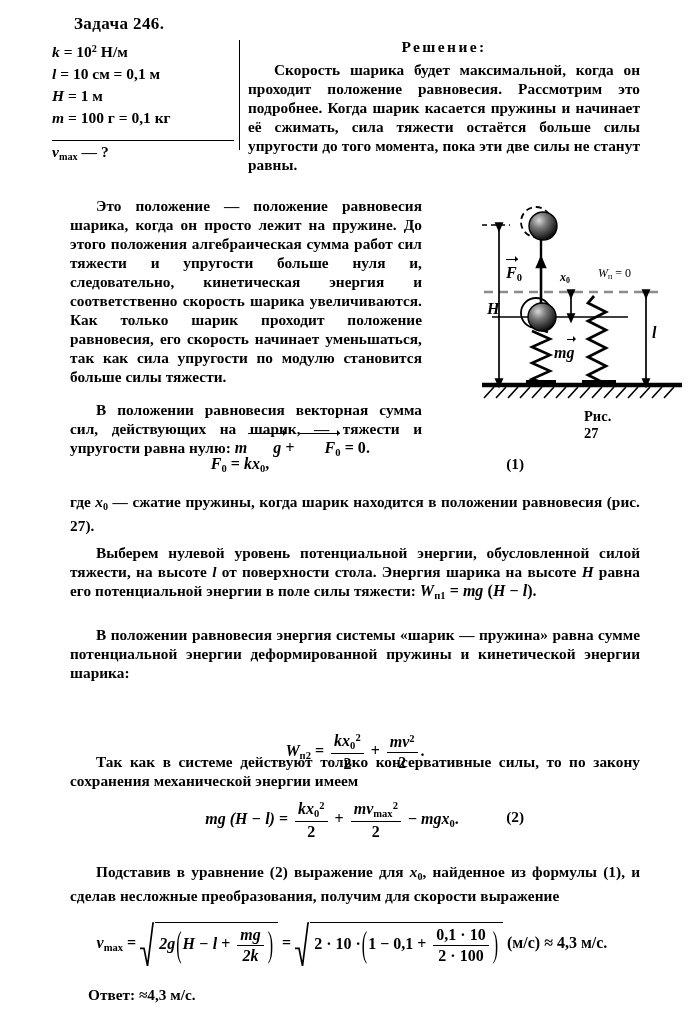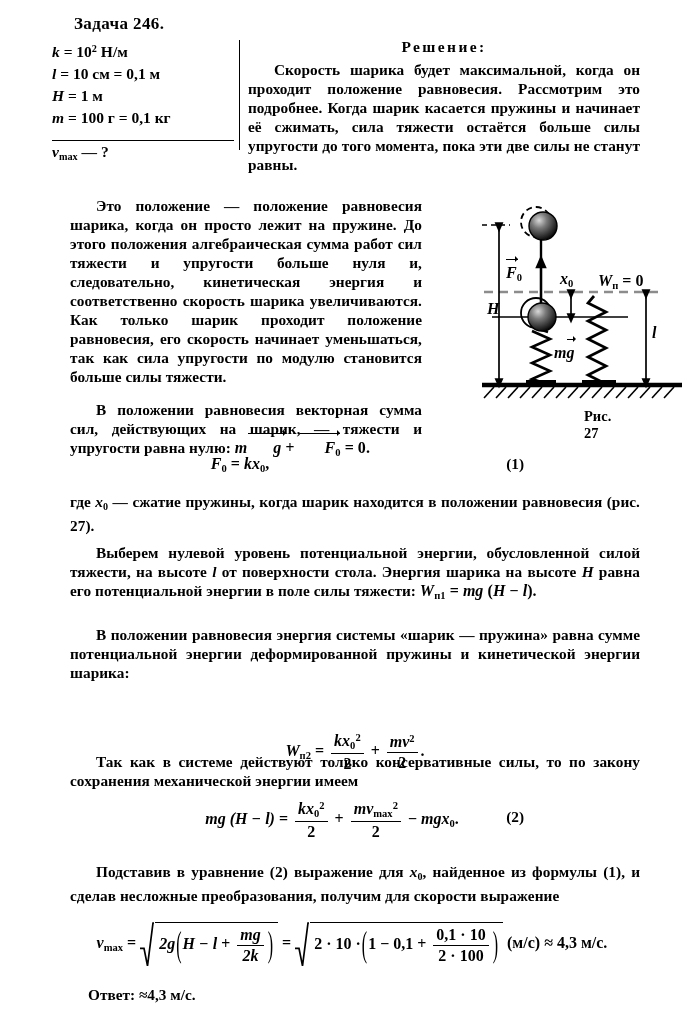--- a/index.html
+++ b/index.html
@@ -489,23 +489,23 @@
       <g>
         <line x1="176" y1="94" x2="176" y2="183" stroke="#000" stroke-width="1.7" marker-start="url(#arrHead)" marker-end="url(#arrHead)"></line>
       </g>
     </svg>
 
     
     <div style="position:absolute;left:17px;top:100px;font-size:16px;font-weight:bold;font-style:italic;">H</div>
 
     <div style="position:absolute;left:36px;top:64px;font-size:16px;font-weight:bold;font-style:italic;"><span class="vec">F</span><span class="sub">0</span></div>
 
-    <div style="position:absolute;left:90px;top:70px;font-size:16px;font-weight:bold;font-style:italic;"><span>x</span><span class="sub">0</span></div>
-
-    <div style="position:absolute;left:128px;top:72px;font-size:16px;font-weight:bold;"><i>W</i><span class="sub">п</span> <span>= 0</span></div>
+    <div style="position:absolute;left:90px;top:70px;font-size:12px;font-weight:bold;font-style:italic;"><span>x</span><span class="sub">0</span></div>
+
+    <div style="position:absolute;left:128px;top:66px;font-size:12px;font-weight:normal;"><i>W</i><span class="sub">п</span> <span>= 0</span></div>
 
     <div style="position:absolute;left:84px;top:144px;font-size:16px;font-weight:bold;font-style:italic;"><i>m</i><i class="vec">g</i></div>
 
     <div style="position:absolute;left:182px;top:124px;font-size:16px;font-weight:bold;font-style:italic;">l</div>
   </div>
   <div id="figure-caption">Рис. 27</div>
 
 </div>
 
 </body></html>

